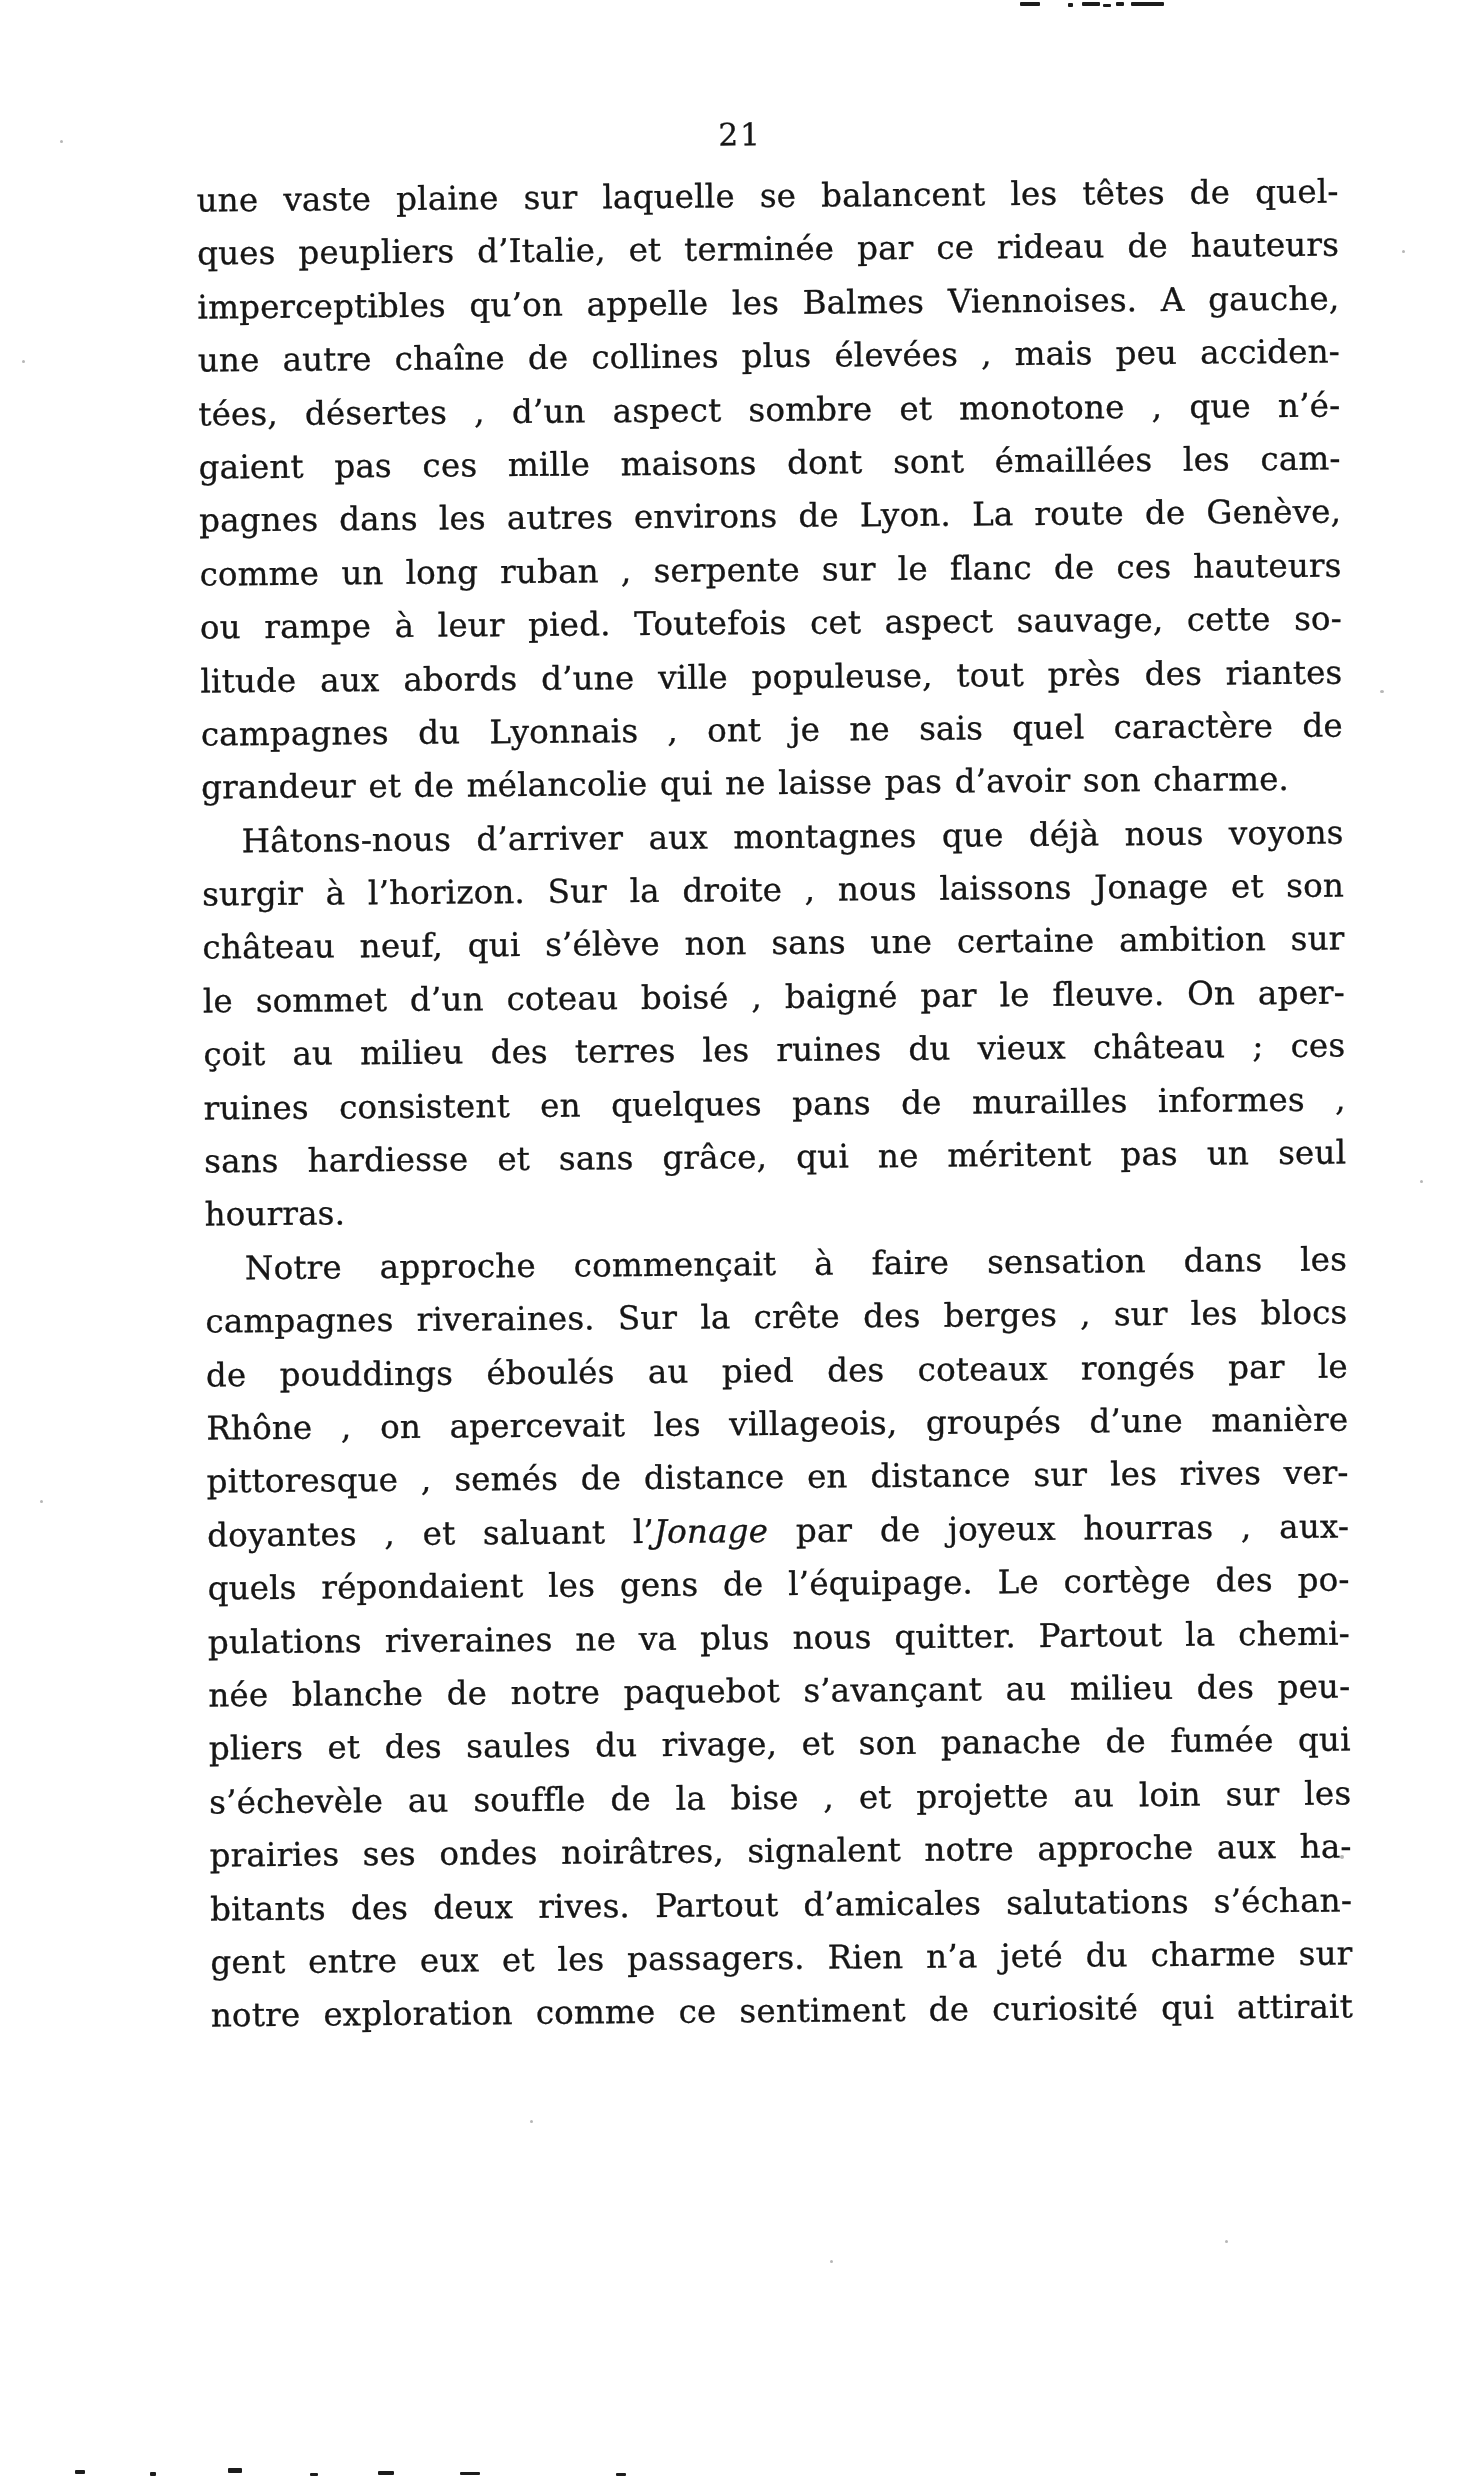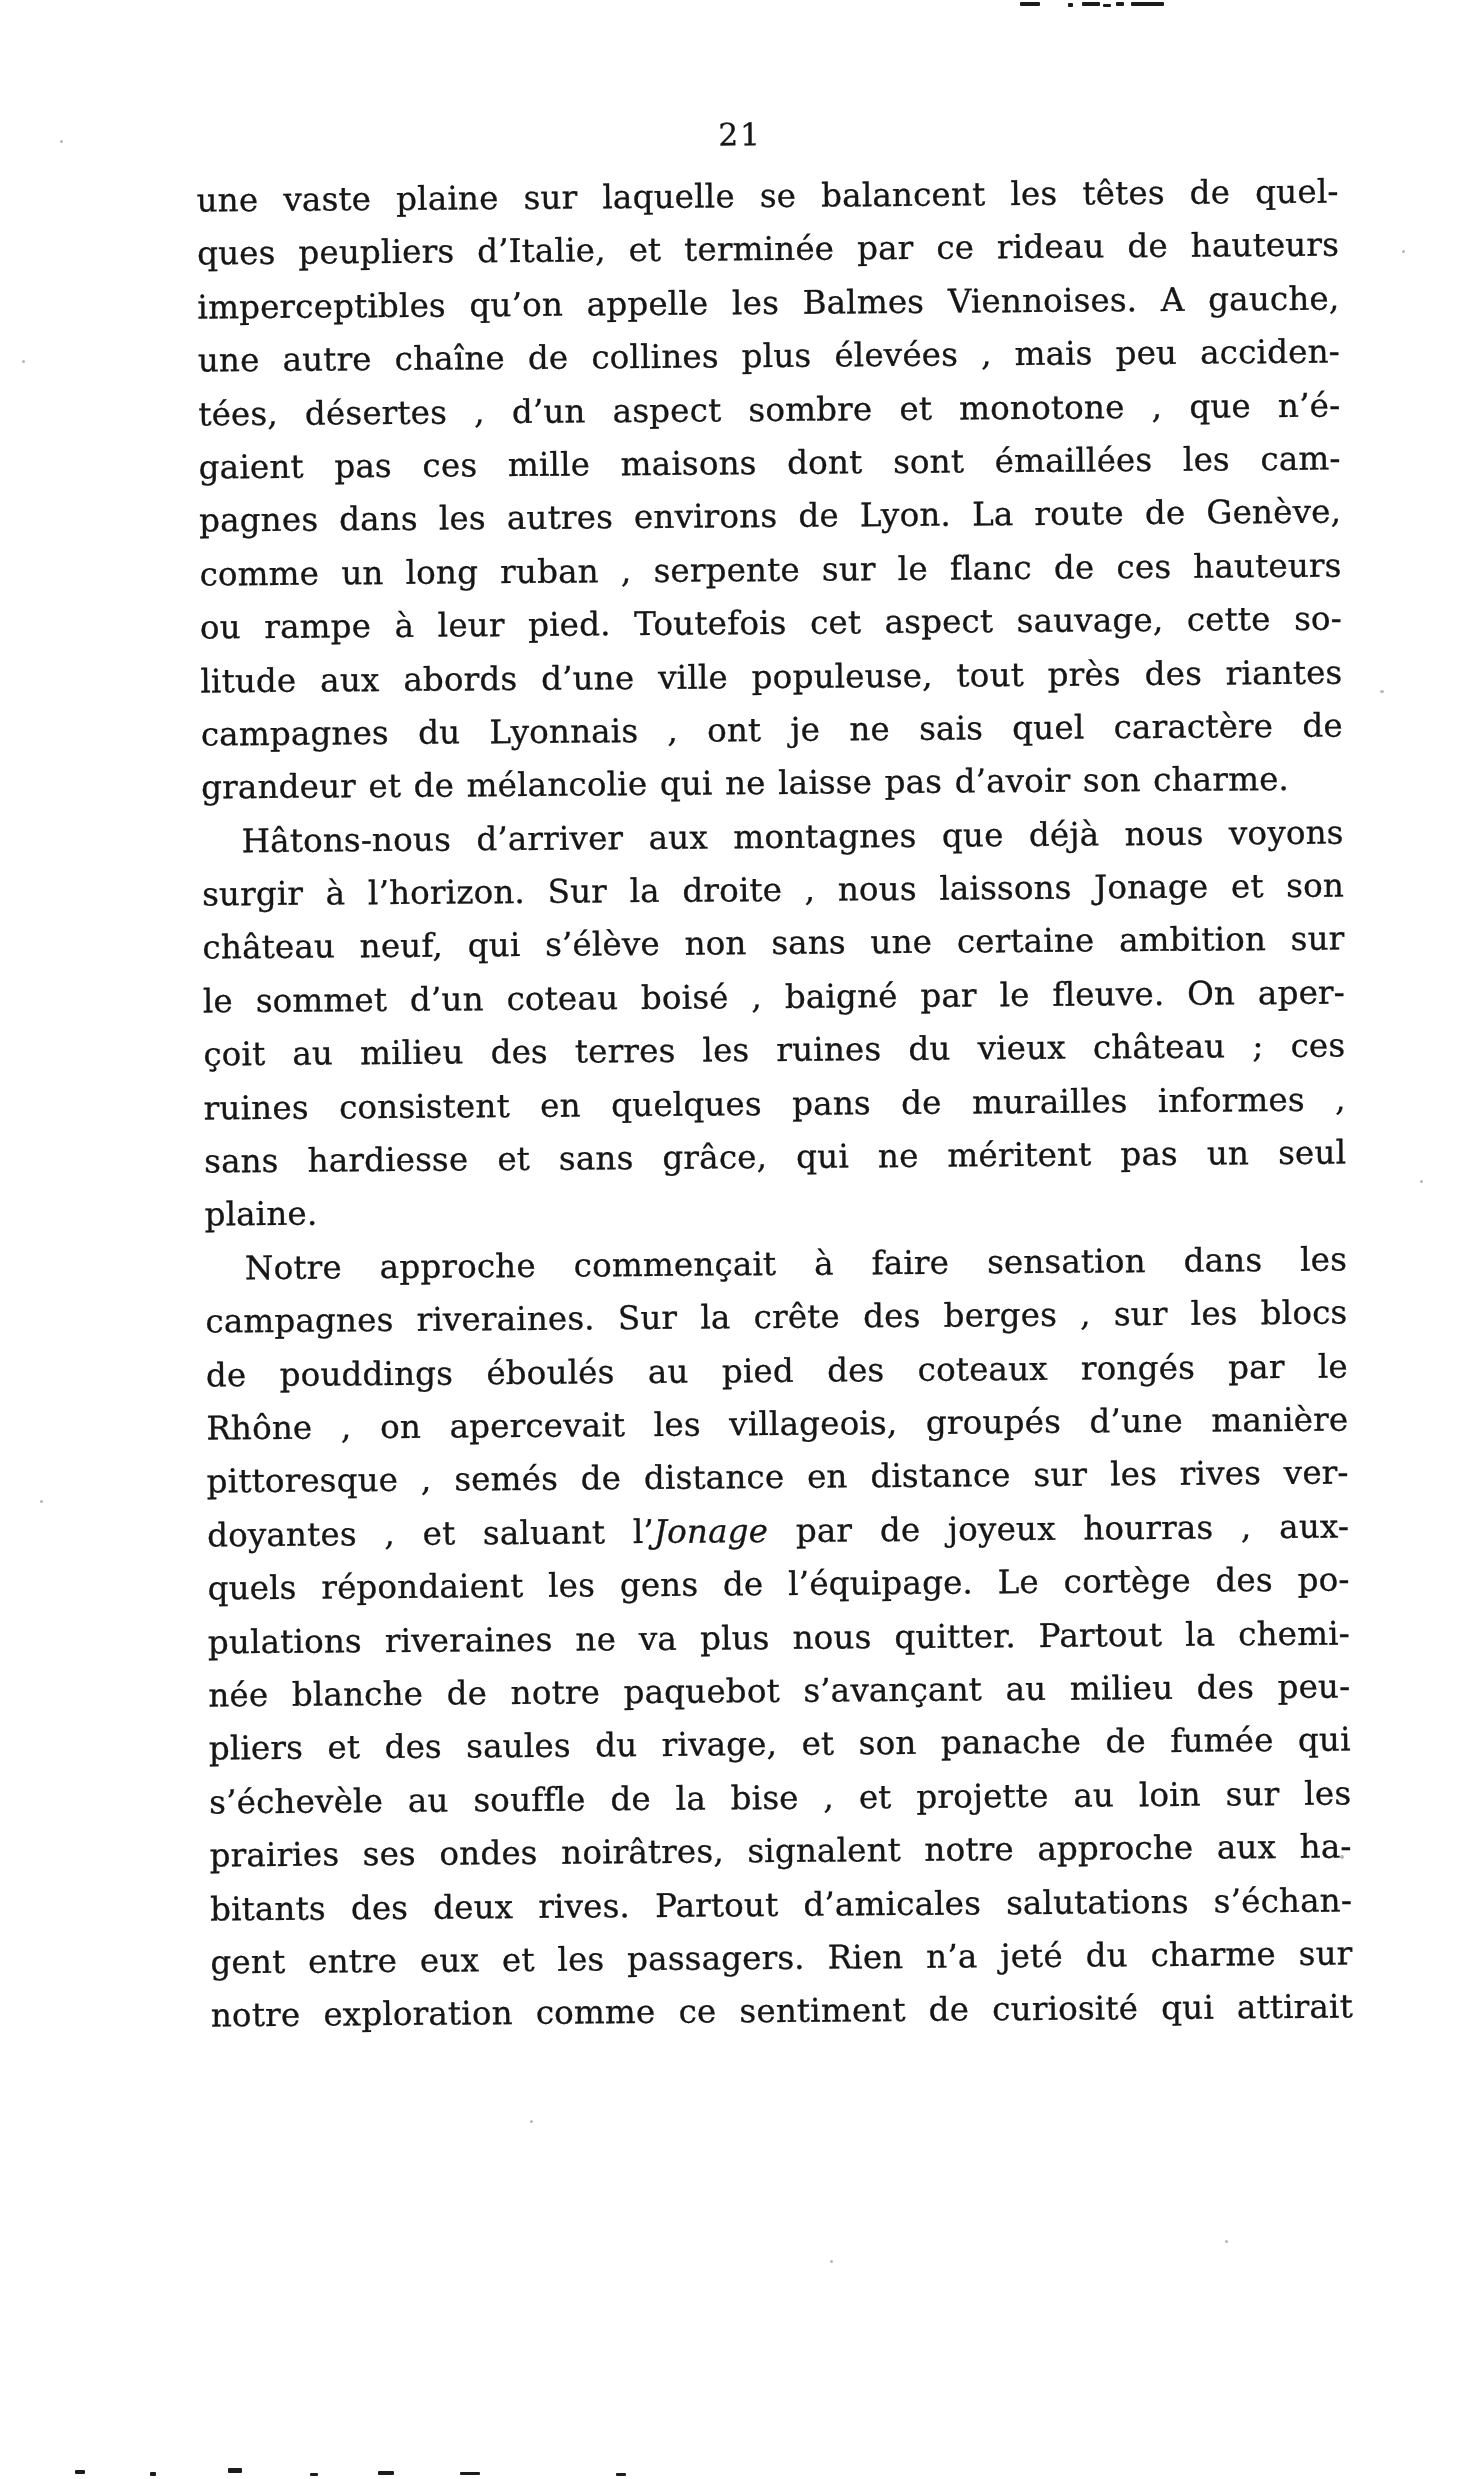--- a/index.html
+++ b/index.html
@@ -88,21 +88,21 @@
         <div class="line"><span>litude aux abords d’une ville populeuse, tout près des riantes</span></div>
         <div class="line"><span>campagnes du Lyonnais , ont je ne sais quel caractère de</span></div>
         <div class="line pend"><span>grandeur et de mélancolie qui ne laisse pas d’avoir son charme.</span></div>
         <div class="line indent"><span>Hâtons-nous d’arriver aux montagnes que déjà nous voyons</span></div>
         <div class="line"><span>surgir à l’horizon. Sur la droite , nous laissons Jonage et son</span></div>
         <div class="line"><span>château neuf, qui s’élève non sans une certaine ambition sur</span></div>
         <div class="line"><span>le sommet d’un coteau boisé , baigné par le fleuve. On aper-</span></div>
         <div class="line"><span>çoit au milieu des terres les ruines du vieux château ; ces</span></div>
         <div class="line"><span>ruines consistent en quelques pans de murailles informes ,</span></div>
         <div class="line"><span>sans hardiesse et sans grâce, qui ne méritent pas un seul</span></div>
-        <div class="line pend"><span>plaine.</span></div>
+        <div class="line pend"><span>hourras.</span></div>
         <div class="line indent"><span>Notre approche commençait à faire sensation dans les</span></div>
         <div class="line"><span>campagnes riveraines. Sur la crête des berges , sur les blocs</span></div>
         <div class="line"><span>de pouddings éboulés au pied des coteaux rongés par le</span></div>
         <div class="line"><span>Rhône , on apercevait les villageois, groupés d’une manière</span></div>
         <div class="line"><span>pittoresque , semés de distance en distance sur les rives ver-</span></div>
         <div class="line"><span>doyantes , et saluant l’</span><span class="it">Jonage</span><span> par de joyeux hourras , aux-</span></div>
         <div class="line"><span>quels répondaient les gens de l’équipage. Le cortège des po-</span></div>
         <div class="line"><span>pulations riveraines ne va plus nous quitter. Partout la chemi-</span></div>
         <div class="line"><span>née blanche de notre paquebot s’avançant au milieu des peu-</span></div>
         <div class="line"><span>pliers et des saules du rivage, et son panache de fumée qui</span></div>

